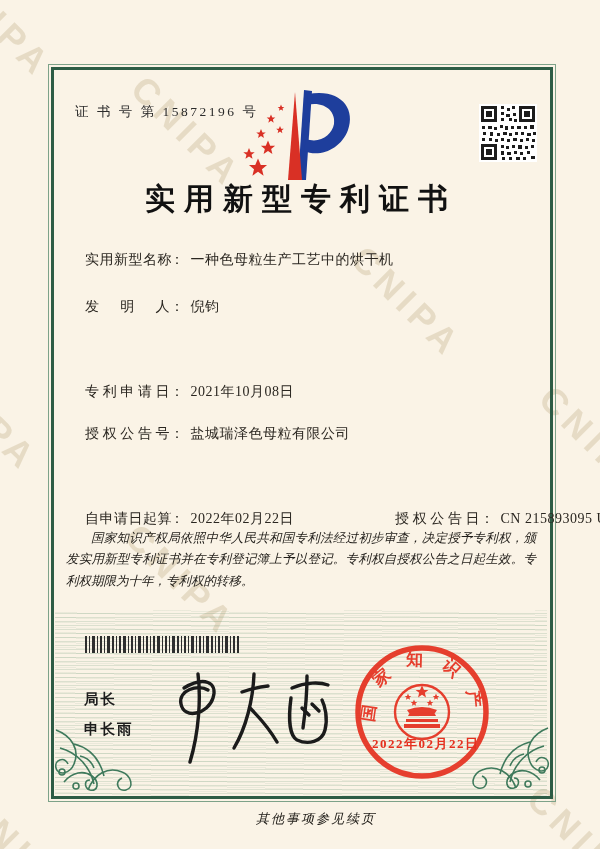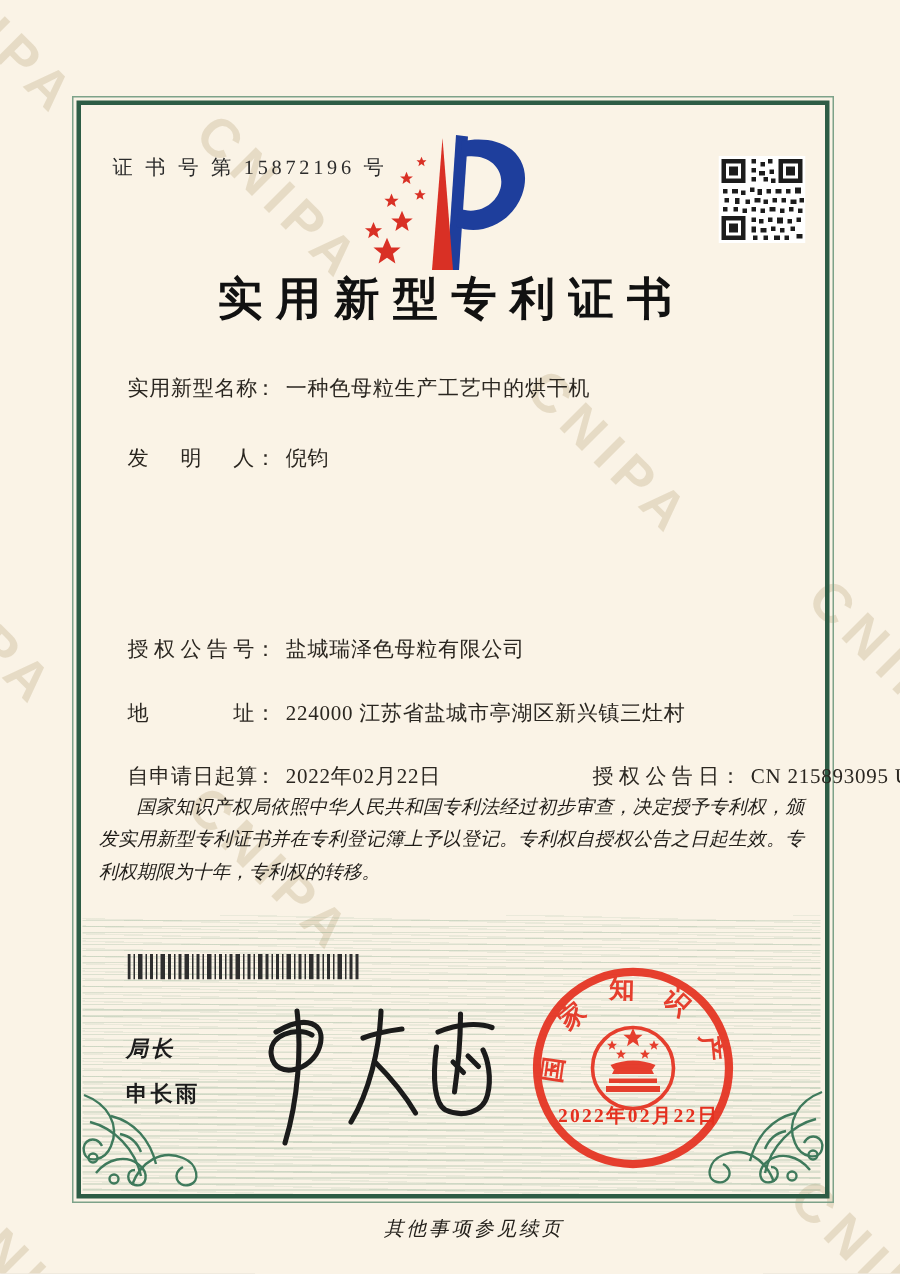--- a/index.html
+++ b/index.html
@@ -179,25 +179,25 @@
     </svg>
 
     <div class="title">实用新型专利证书</div>
 
     <div class="row" style="top:250px;">
       <span class="lab">实用新型名称</span><span>：</span><span class="val">一种色母粒生产工艺中的烘干机</span>
     </div>
     <div class="row" style="top:297px;">
       <span class="lab">发明人</span><span>：</span><span class="val">倪钧</span>
     </div>
+    <div class="row" style="top:382px;">
+      <span class="lab">专利申请日</span><span>：</span><span class="val">2021年10月08日</span>
+    </div>
     <div class="row" style="top:424px;">
       <span class="lab">授权公告号</span><span>：</span><span class="val">盐城瑞泽色母粒有限公司</span>
-    </div>
-    <div class="row" style="top:467px;">
-      <span class="lab">地址</span><span>：</span><span class="val">224000 江苏省盐城市亭湖区新兴镇三灶村</span>
     </div>
     <div class="row" style="top:509px;">
       <span class="lab">自申请日起算</span><span>：</span><span class="val">2022年02月22日</span>
       <span class="pair2">
         <span class="lab">授权公告日</span><span>：</span><span class="val">CN 215893095 U</span>
       </span>
     </div>
 
     <div class="paras">
       <p>国家知识产权局依照中华人民共和国专利法经过初步审查，决定授予专利权，颁发实用新型专利证书并在专利登记簿上予以登记。专利权自授权公告之日起生效。专利权期限为十年，专利权的转移。</p>
@@ -242,21 +242,21 @@
           <rect x="130" width="1" height="17"></rect>
           <rect x="133" width="2" height="17"></rect>
         <rect x="137" width="1" height="17"></rect>
           <rect x="140" width="3" height="17"></rect>
           <rect x="145" width="1" height="17"></rect>
         <rect x="148" width="2" height="17"></rect>
           <rect x="152" width="2" height="17"></rect>
       </g>
     </svg>
 
-    <div class="director" style="top:690px;font-style:italic;">局长</div>
+    <div class="director" style="top:690px;">局长</div>
     <div class="director" style="top:720px;">申长雨</div>
 
     <svg class="sig" width="190" height="105" viewBox="0 0 190 105">
       <g fill="none" stroke="#1b1b1b" stroke-width="3.4" stroke-linecap="round">
         <path d="M34,22 C54,10 68,16 63,32 C58,48 34,54 31,38 C28,24 48,18 58,24"></path>
         <path d="M48,8 C51,32 49,66 40,96"></path>
         <path d="M92,26 C100,23 110,21 118,20"></path>
         <path d="M104,8 C103,34 96,62 84,82"></path>
         <path d="M100,42 C110,52 120,64 127,76"></path>
         <path d="M142,22 C156,16 170,16 178,19"></path>

